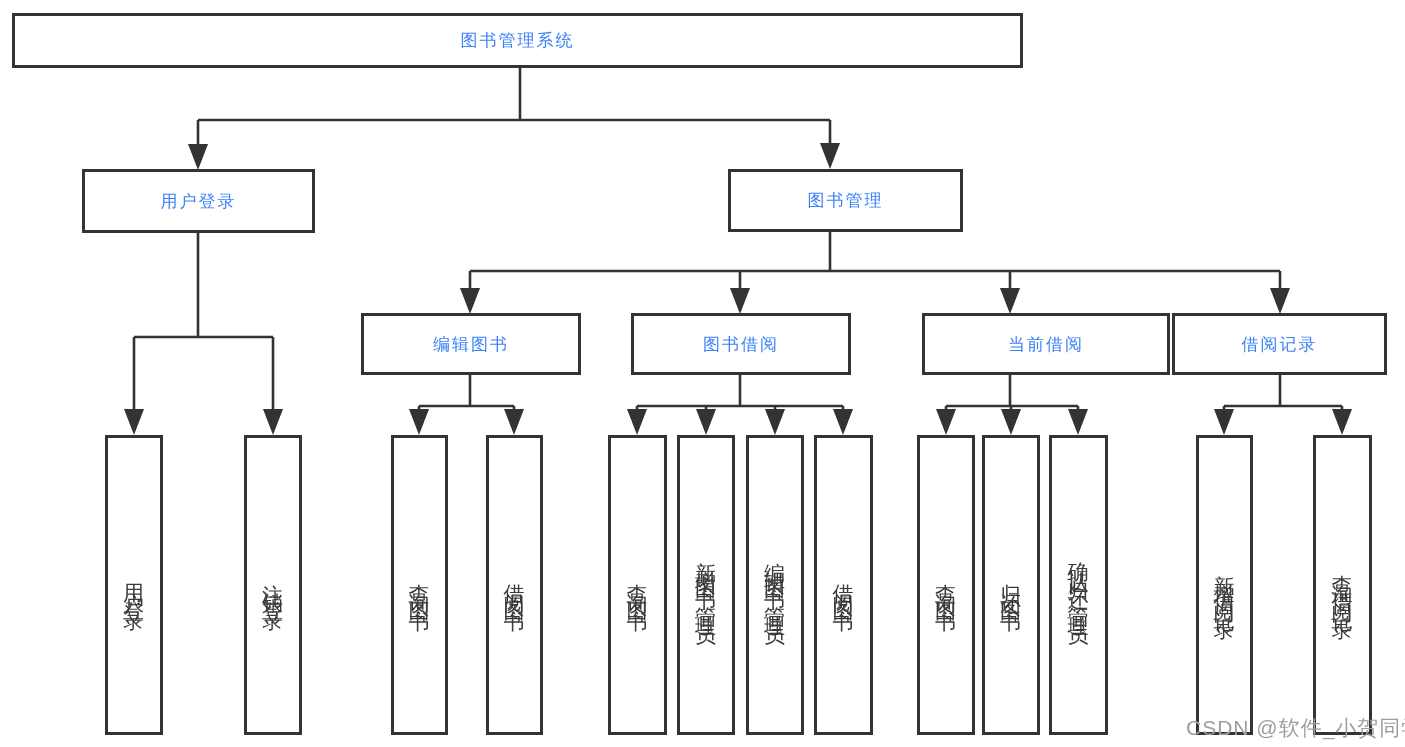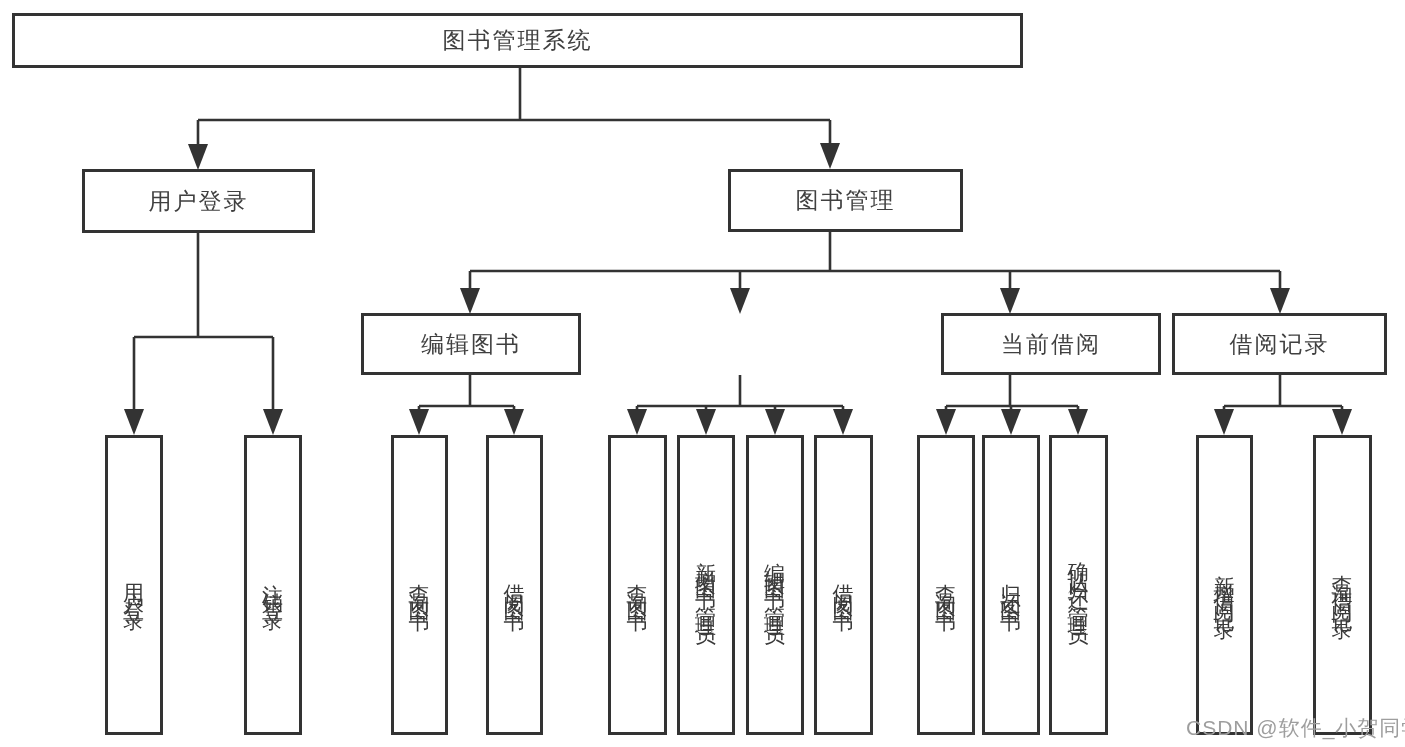--- a/index.html
+++ b/index.html
@@ -20,24 +20,24 @@
     position: absolute;
     box-sizing: border-box;
     border: 3px solid #333333;
     background: #ffffff;
     display: flex;
     align-items: center;
     justify-content: center;
     color: #3a3a3a;
   }
   .hlbl {
-    font-size: 23px;
+    font-size: 17px;
     letter-spacing: 2px;
     white-space: nowrap;
-    color: #404040;
+    color: #3b82f6;
     text-align: right;
   }
   .vlbl {
     writing-mode: vertical-rl;
     text-orientation: mixed;
     font-size: 21px;
     letter-spacing: 9px;
     line-height: 1.1;
     color: #3a3a3a;
     white-space: nowrap;
@@ -107,21 +107,24 @@
   <div class="node" style="left:82px; top:169px; width:233px; height:64px;">
     <span class="hlbl">用户登录</span>
   </div>
   <div class="node" style="left:712px; top:169px; width:235px; height:63px;margin-left:16px;">
     <span class="hlbl">图书管理</span>
   </div>
 
   <div class="node" style="left:361px; top:313px; width:220px; height:62px;">
     <span class="hlbl">编辑图书</span>
   </div>
-  <div class="node" style="left:941px; top:313px; width:220px; height:62px;">
+  <div class="node" style="left:631px; top:313px; width:220px; height:62px;">
+    <span class="hlbl">图书借阅</span>
+  </div>
+  <div class="node" style="left:922px; top:313px; width:248px; height:62px;">
     <span class="hlbl">当前借阅</span>
   </div>
   <div class="node" style="left:1172px; top:313px; width:215px; height:62px;font-family:Liberation Mono, monospace;">
     <span class="hlbl">借阅记录</span>
   </div>
 
   <div class="node" style="left:105px; top:435px; width:58px; height:300px;">
     <span class="vlbl">用户登录</span>
   </div>
   <div class="node" style="left:244px; top:435px; width:58px; height:300px;">

